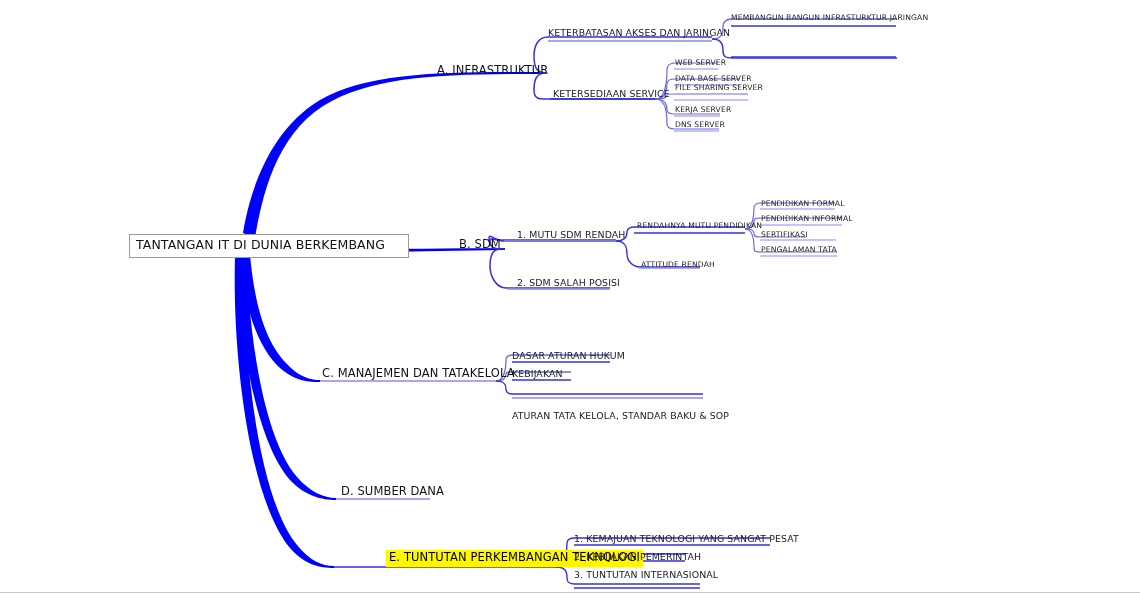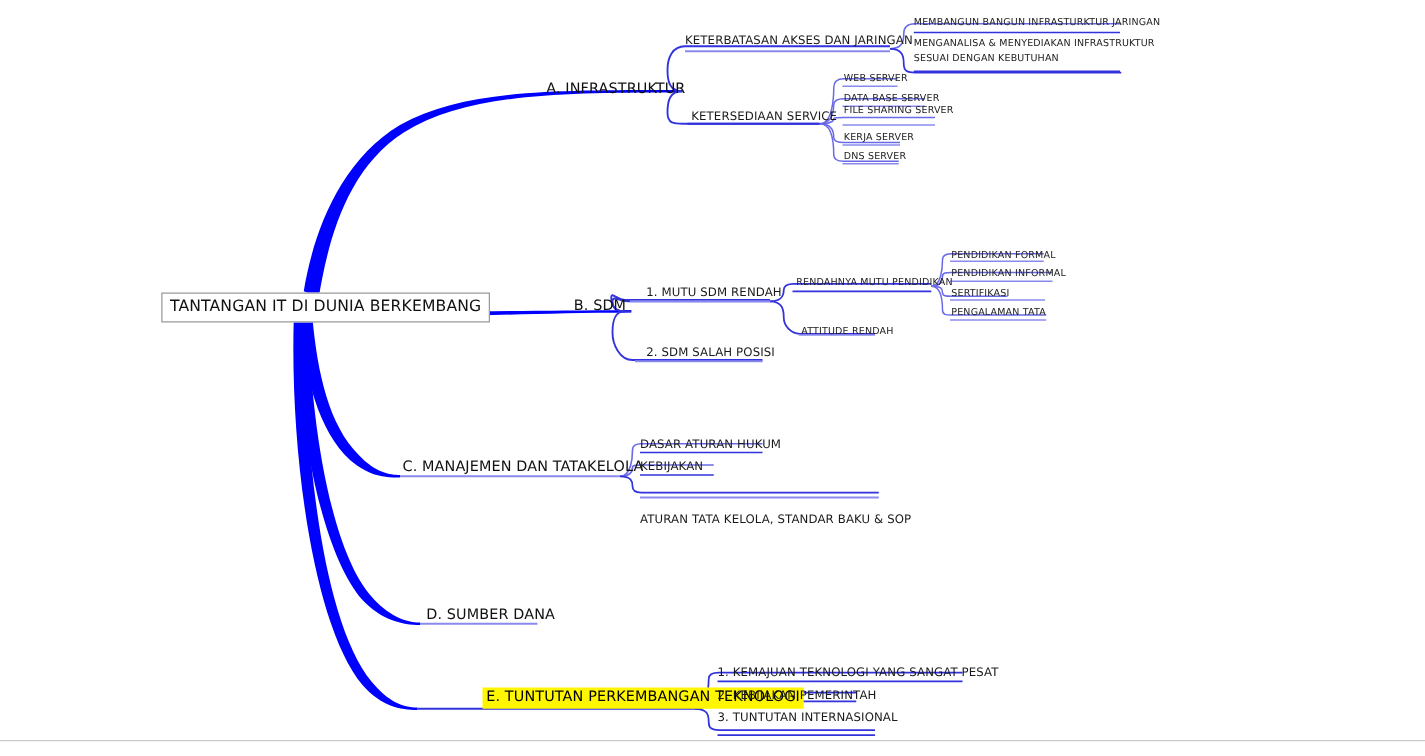--- a/index.html
+++ b/index.html
@@ -31,21 +31,21 @@
     position: absolute;
     white-space: nowrap;
     color: #1a1a1a;
     line-height: 1.18;
     letter-spacing: 0.1px;
   }
   
   .root-node {
     border: 1px solid #9a9a9a;
     background: #ffffff;
-    padding: 3px 6px 4px 6px;
+    padding: 3px 23px 4px 6px;
     font-size: 12.5px;
     color: #111111;
     box-shadow: 0 0 0 0 rgba(0,0,0,0);
   }
   
   .lvl1 {
     font-size: 11.5px;
     color: #111111;
   }
   .lvl1.highlight {
@@ -169,24 +169,20 @@
   <div class="node root-node" style="left:129px; top:234px;">TANTANGAN IT DI DUNIA BERKEMBANG</div>
 
   <div class="node lvl1" style="left:437px; top:64px;">A. INFRASTRUKTUR</div>
 
   <div class="node lvl2" style="left:548px; top:27px;">KETERBATASAN AKSES DAN JARINGAN</div>
 
   <div class="node lvl2" style="left:553px; top:88px;">KETERSEDIAAN SERVICE</div>
 
   <div class="node lvl3" style="left:731px; top:14px;">MEMBANGUN BANGUN INFRASTURKTUR JARINGAN</div>
 
-  <div class="node lvl3 two-line" style="left:731px; top:29px;">
-    <div>MENGANALISA &amp; MENYEDIAKAN INFRASTRUKTUR</div>
-    <div>SESUAI DENGAN KEBUTUHAN</div>
-  </div>
 
   <div class="node lvl3" style="left:675px; top:59px;">WEB SERVER</div>
   <div class="node lvl3" style="left:675px; top:75px;">DATA BASE SERVER</div>
   <div class="node lvl3" style="left:675px; top:84px;">FILE SHARING SERVER</div>
   <div class="node lvl3" style="left:675px; top:106px;">KERJA SERVER</div>
   <div class="node lvl3" style="left:675px; top:121px;">DNS SERVER</div>
 
   <div class="node lvl1" style="left:459px; top:238px;">B. SDM</div>
 
   <div class="node lvl2" style="left:517px; top:229px;">1. MUTU SDM RENDAH</div>

